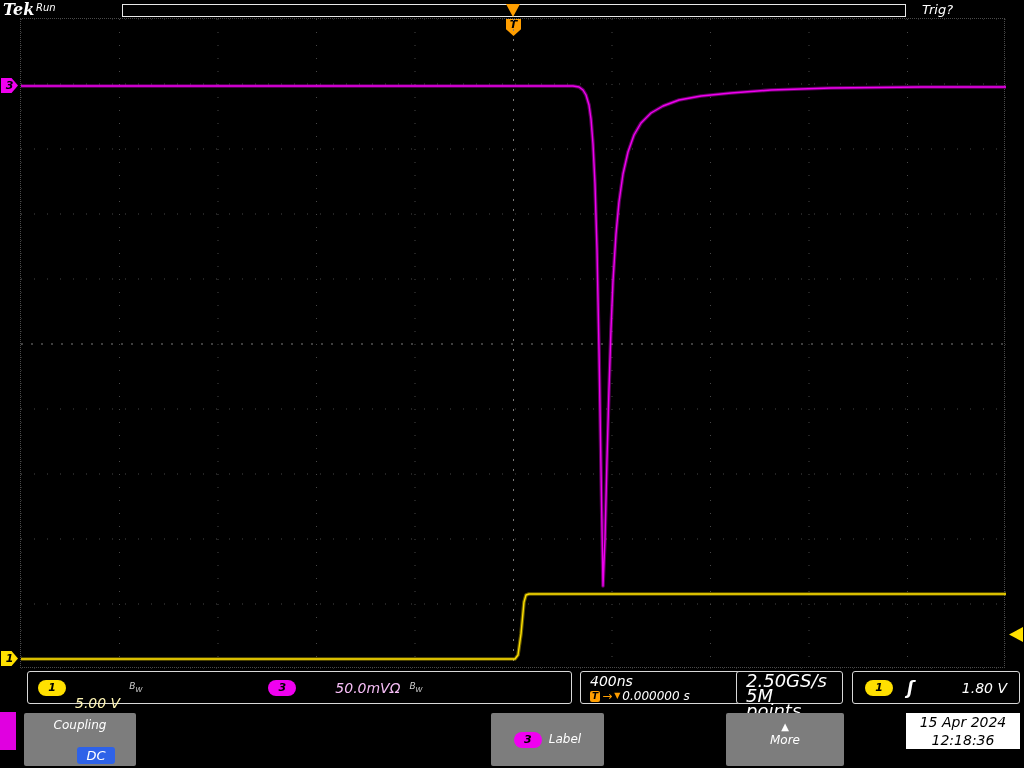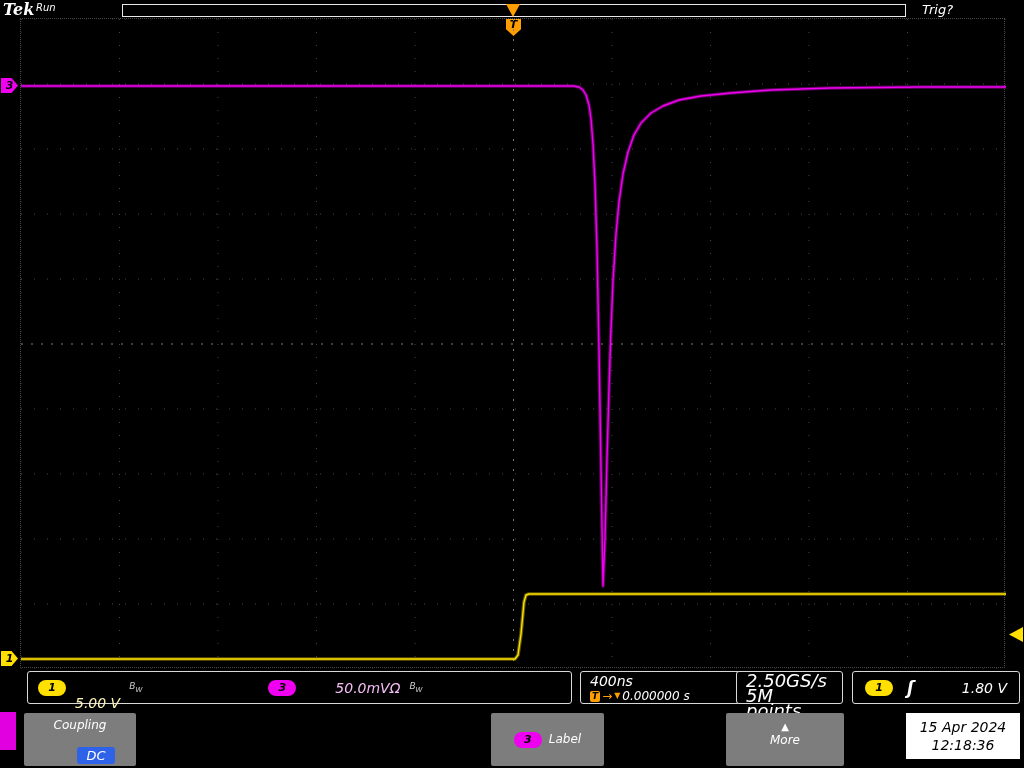--- a/index.html
+++ b/index.html
@@ -63,21 +63,21 @@
   .opt{display:inline-block;min-width:26px;padding:1px 6px;border-radius:3px;font-size:13px;margin:0 2px;color:#fff;}
   .opt.sel{background:#2e62e8;}
   .opt.dim{color:#4c4c4c;}
   #btn-coupling{left:24px;width:112px;}
   #btn-termination{left:140px;width:113px;}
   #btn-invert{left:257px;width:113px;}
   #btn-bandwidth{left:374px;width:113px;}
   #btn-label{left:491px;width:113px;display:flex;align-items:center;justify-content:center;gap:7px;padding-top:0;}
   #btn-more{left:726px;width:118px;padding-top:9px;}
   .more-arrow{font-size:10px;line-height:10px;}
-  .datebox{position:absolute;left:906px;top:713px;width:114px;height:46px;background:#fff;color:#000;
+  .datebox{position:absolute;left:906px;top:713px;width:114px;height:36px;background:#fff;color:#000;
     font-size:14px;display:flex;flex-direction:column;align-items:center;justify-content:center;line-height:18px;}
 </style>
 </head>
 <body>
 
 <div class="screen">
 
   <div class="logo">Tek</div>
   <div class="run-status">Run</div>
   <div class="acq-box"></div>

